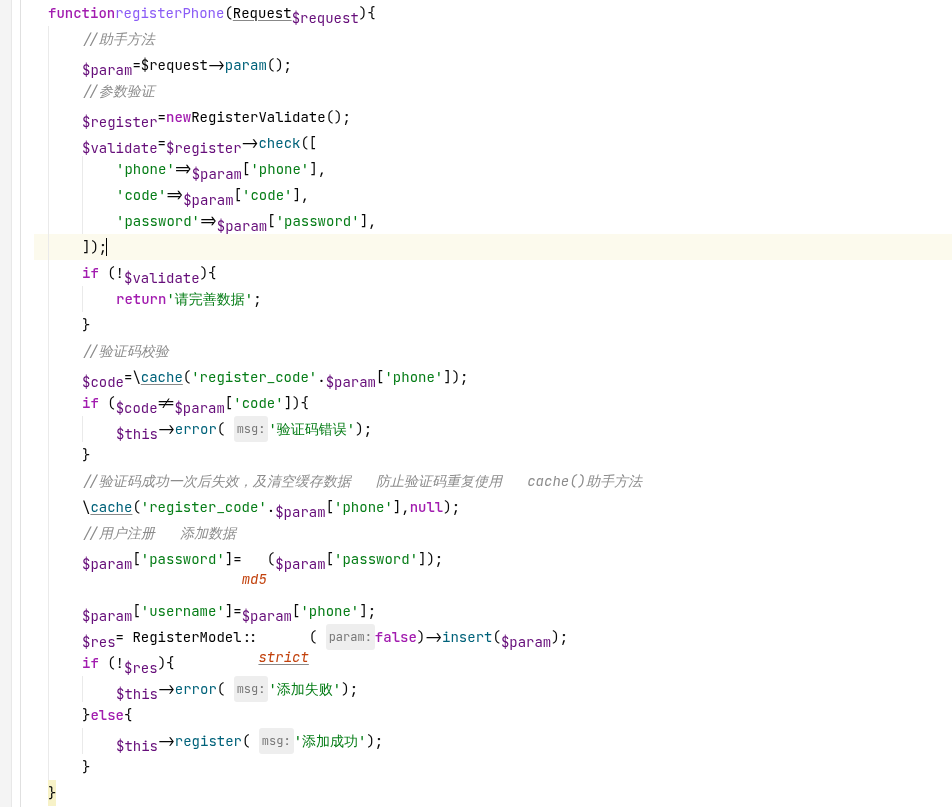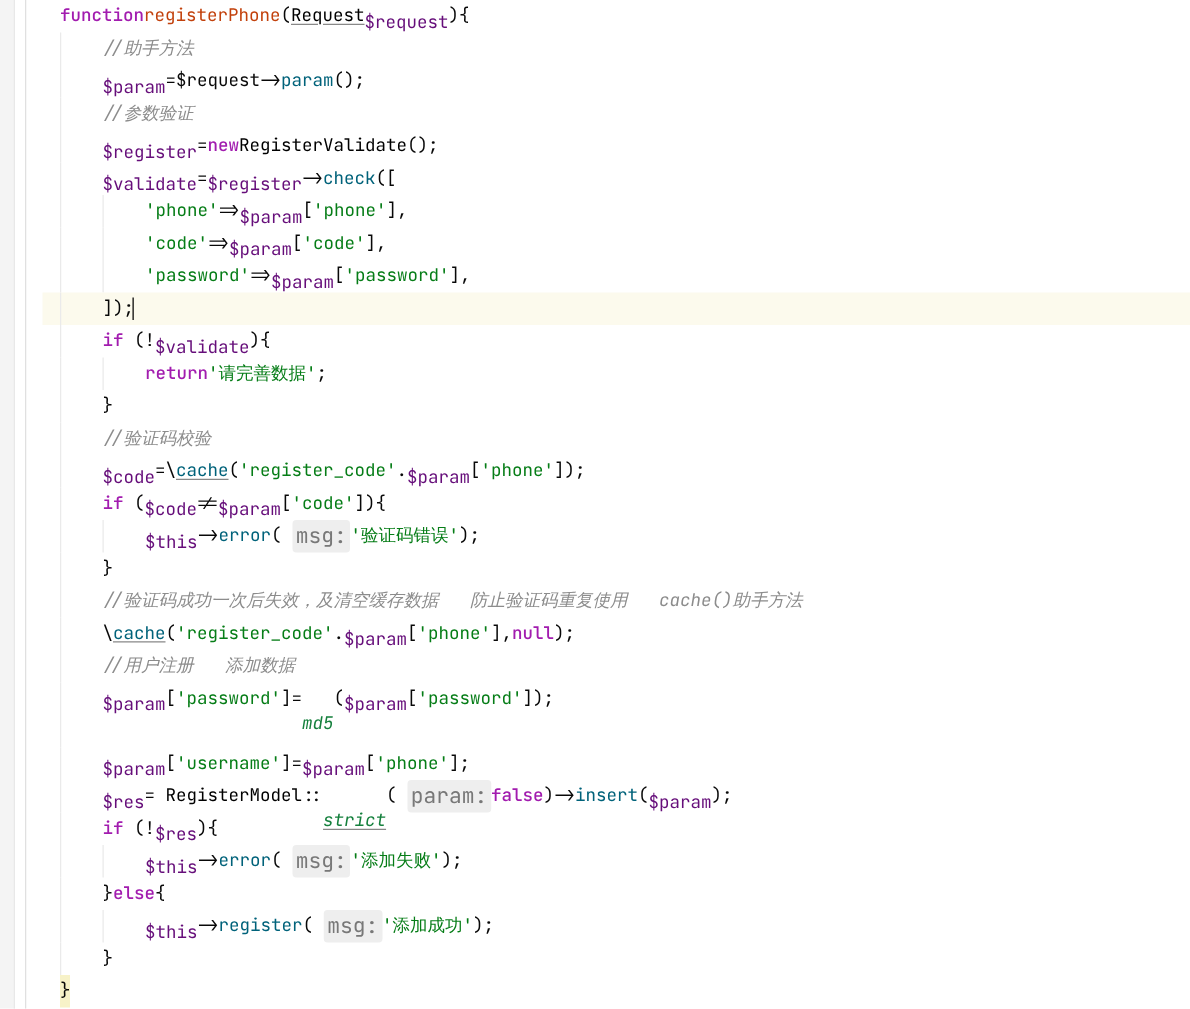--- a/index.html
+++ b/index.html
@@ -46,33 +46,33 @@
     white-space: pre;
     height: 26px;
     display: flex;
     align-items: center;
     position: relative;
   }
   .code-line.highlighted {
     background: #fcfaed;
   }
   .kw { color: #a21caf; font-weight: 500; }
-  .fn-def { color: #c2410c; text-align: right; }
+  .fn-def { color: #8b5cf6; text-align: right; }
   .fn-call { color: #00627A; }
-  .static-call { color: #15803d; font-style: italic; margin-top: 39px; }
+  .static-call { color: #c2410c; font-style: italic; margin-top: 39px; }
   .var { color: #660E7A; margin-top: 10px; }
   .comment { color: #8C8C8C; font-style: italic; }
   .str { color: #067D17; }
   .cls { color: #000000; }
   .param-hint {
     color: #787878;
     background: #eeeeee;
     border-radius: 3px;
     padding: 0 3px;
-    font-size: 17px;
+    font-size: 12px;
     font-style: normal;
   }
   .underline { text-decoration: underline; text-decoration-color: #888; text-underline-offset: 2px; }
   .caret {
     display: inline-block;
     width: 1px;
     height: 18px;
     background: #000;
     vertical-align: middle;
     margin-left: -1px;

